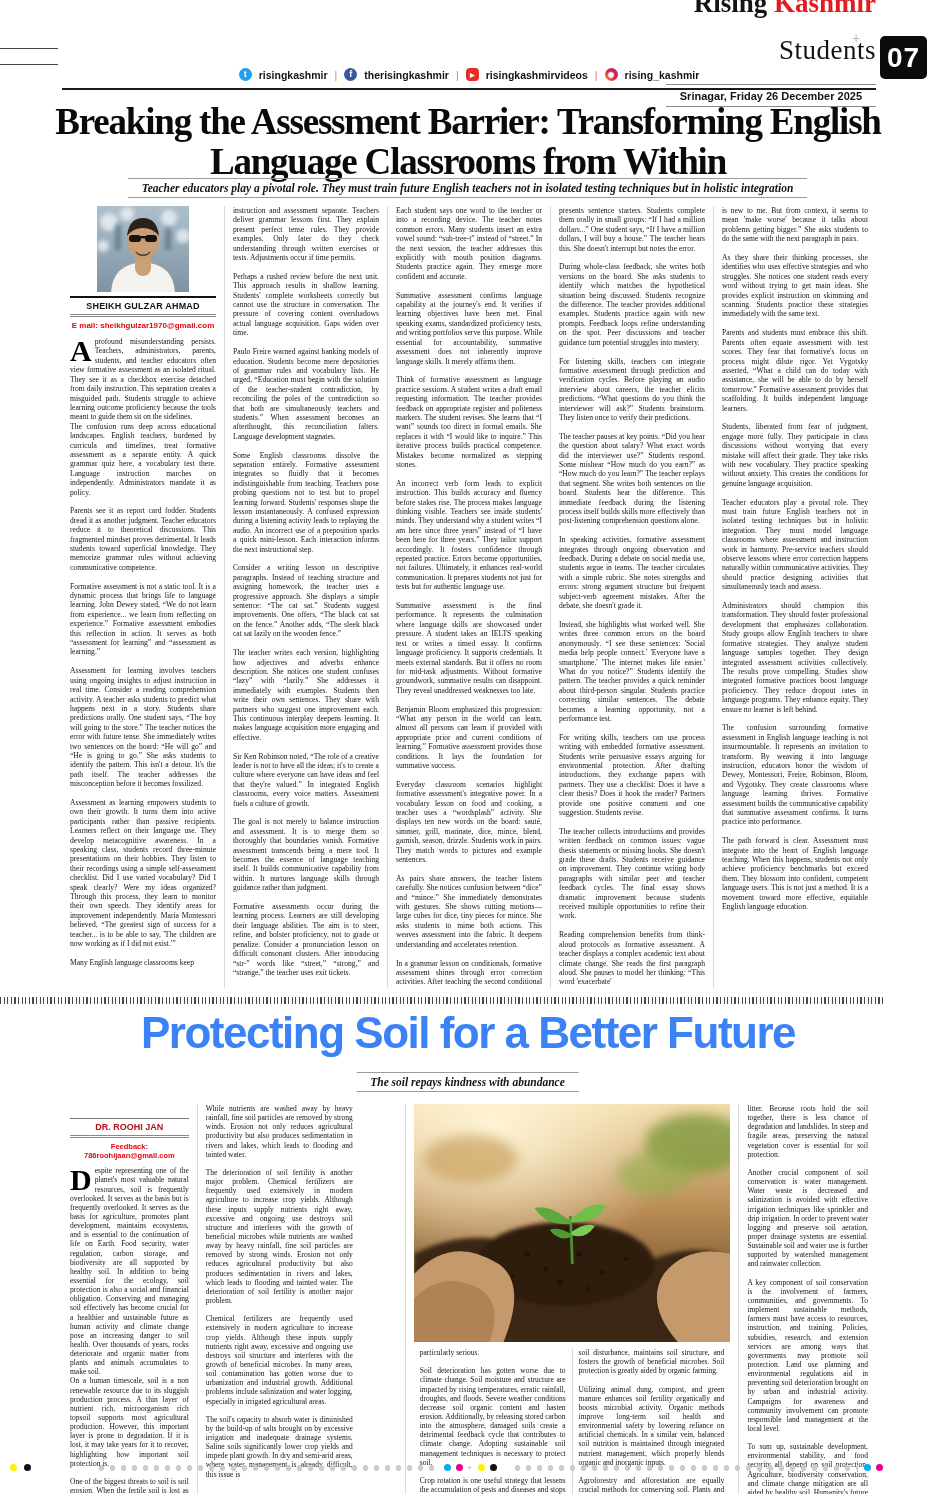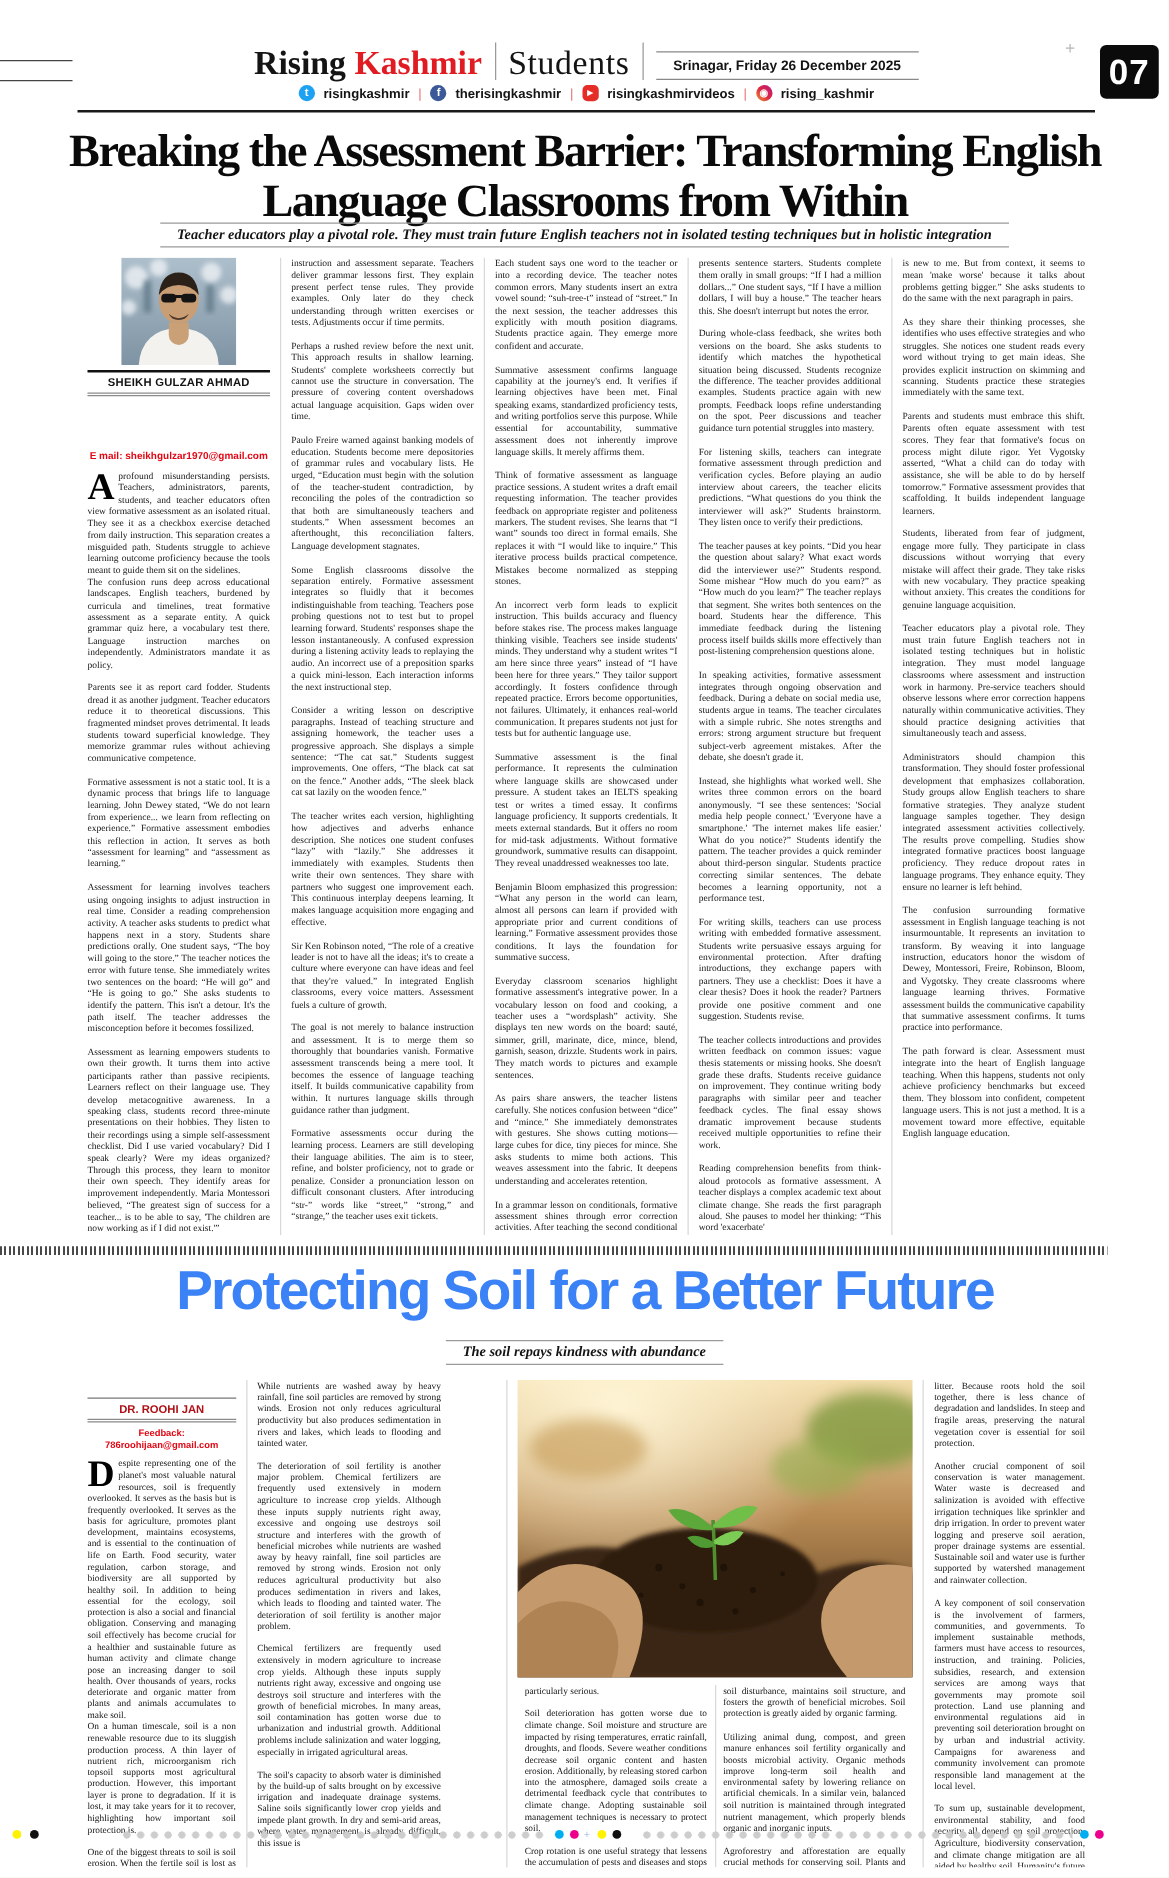--- a/index.html
+++ b/index.html
@@ -1,20 +1,20 @@
 <!DOCTYPE html>
 <html><head>
 <meta charset="utf-8">
 <style>
   html,body{margin:0;padding:0;background:#f2f2f0;}
   .sheet{position:relative;width:935px;height:1502px;background:#fff;overflow:hidden;
          font-family:"Liberation Serif",serif;color:#141414;}
   
   .header{position:absolute;left:62px;top:32px;width:814px;height:56px;border-bottom:2px solid #1a1a1a;}
-  .mast-row{display:flex;align-items:flex-end;justify-content:center;gap:10px;height:32px;}
+  .mast-row{display:flex;align-items:flex-end;justify-content:center;gap:10px;height:32px;flex-direction:column;}
   .brand{font-family:"Liberation Serif",serif;font-weight:bold;font-size:27px;line-height:1;white-space:nowrap;}
   .brand .red{color:#e11b22;}
   .vr{width:1px;height:30px;background:#999;}
   .section{font-family:"Liberation Serif",serif;font-size:27px;line-height:1;letter-spacing:.5px;}
   .datebox{font-family:"Liberation Sans",sans-serif;font-weight:bold;font-size:11px;
            border-top:1px solid #888;border-bottom:1px solid #888;padding:5px 14px 4px;white-space:nowrap;}
   .social-row{display:flex;align-items:center;justify-content:center;gap:7px;margin-top:4px;
               font-family:"Liberation Sans",sans-serif;font-weight:bold;font-size:10.5px;}
   .sicon{display:inline-flex;align-items:center;justify-content:center;width:13px;height:13px;border-radius:50%;
          color:#fff;font-family:"Liberation Sans",sans-serif;font-size:9px;font-weight:bold;line-height:1;}
@@ -44,21 +44,21 @@
   .body1 .col{flex:1;padding:0 8px;font-size:7.6px;line-height:1.24;overflow:hidden;}
   .col + .col{border-left:1px solid #d9d9d9;}
   .coltext{white-space:pre-line;text-align:justify;}
   .firstpara{text-align:justify;}
   .dropcap{float:left;font-family:"Liberation Serif",serif;font-weight:bold;font-size:30px;line-height:.82;
            padding:2px 3px 0 0;color:#000;}
   .photo1{display:block;width:92px;height:86px;margin:0 auto 4px;}
   .namebar{border-top:2px solid #111;border-bottom:3px double #8a8a8a;text-align:center;
            font-family:"Liberation Sans",sans-serif;font-weight:bold;font-size:9px;padding:3px 0 2px;letter-spacing:.2px;}
   .authmail{color:#e20613;text-align:center;font-family:"Liberation Sans",sans-serif;font-size:8px;
-            font-weight:bold;padding:4px 0 6px;margin-top:39px;}
+            font-weight:bold;padding:4px 0 6px;}
   .bio{margin-top:8px;font-weight:bold;text-align:right;font-size:8px;line-height:1.3;}
   
   .dashrule{position:absolute;left:0;top:997px;width:886px;height:7px;
             background:repeating-linear-gradient(90deg,#4a4a4a 0 1.3px,transparent 1.3px 3.6px);}
   
   .body2{position:absolute;left:62px;top:1104px;width:814px;height:390px;display:flex;overflow:hidden;}
   .body2 .acol{padding:0 8px;font-size:7.5px;line-height:1.22;overflow:hidden;}
   .acol + .acol{border-left:1px solid #d9d9d9;}
   .a2c1{width:126px;}
   .a2c2{width:156px;}

